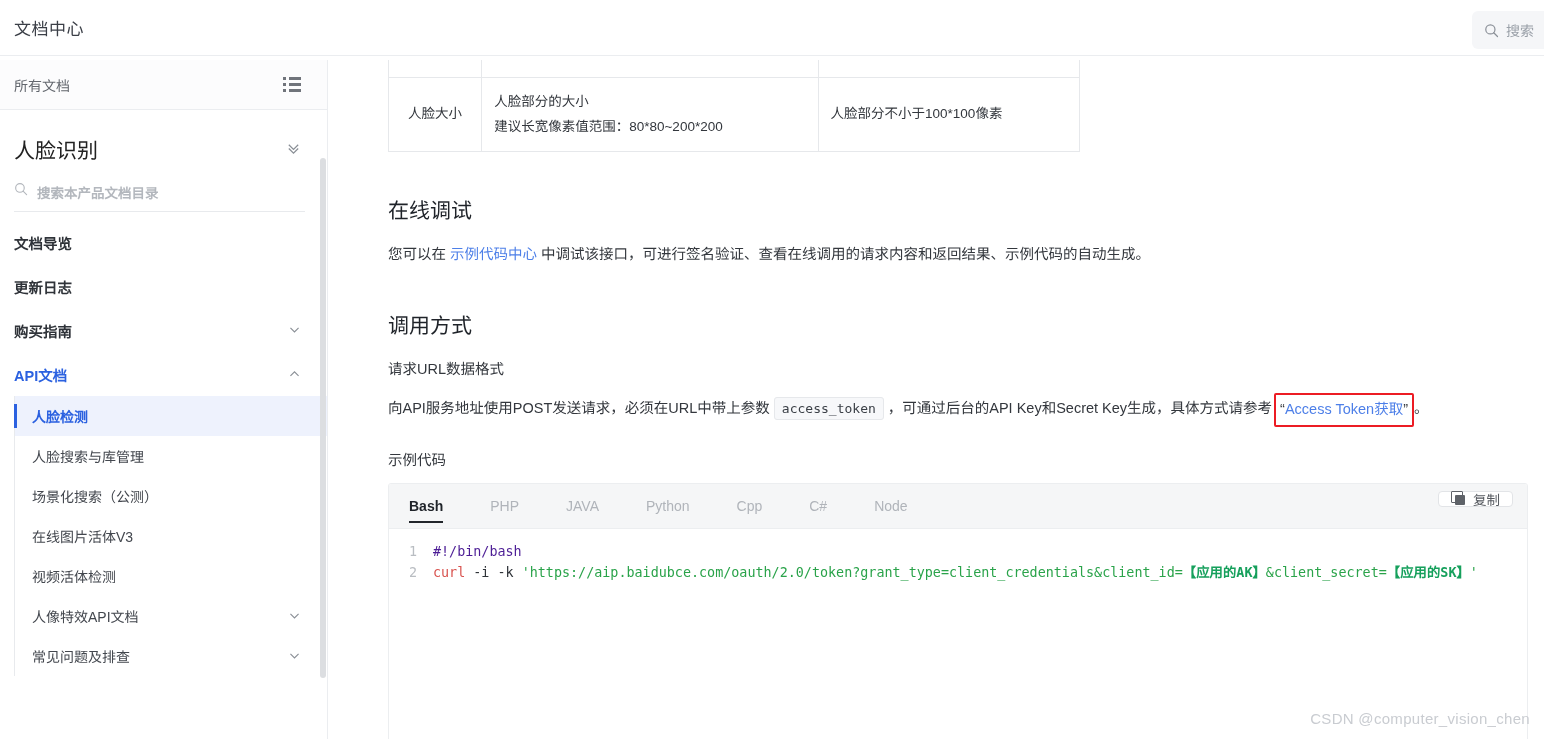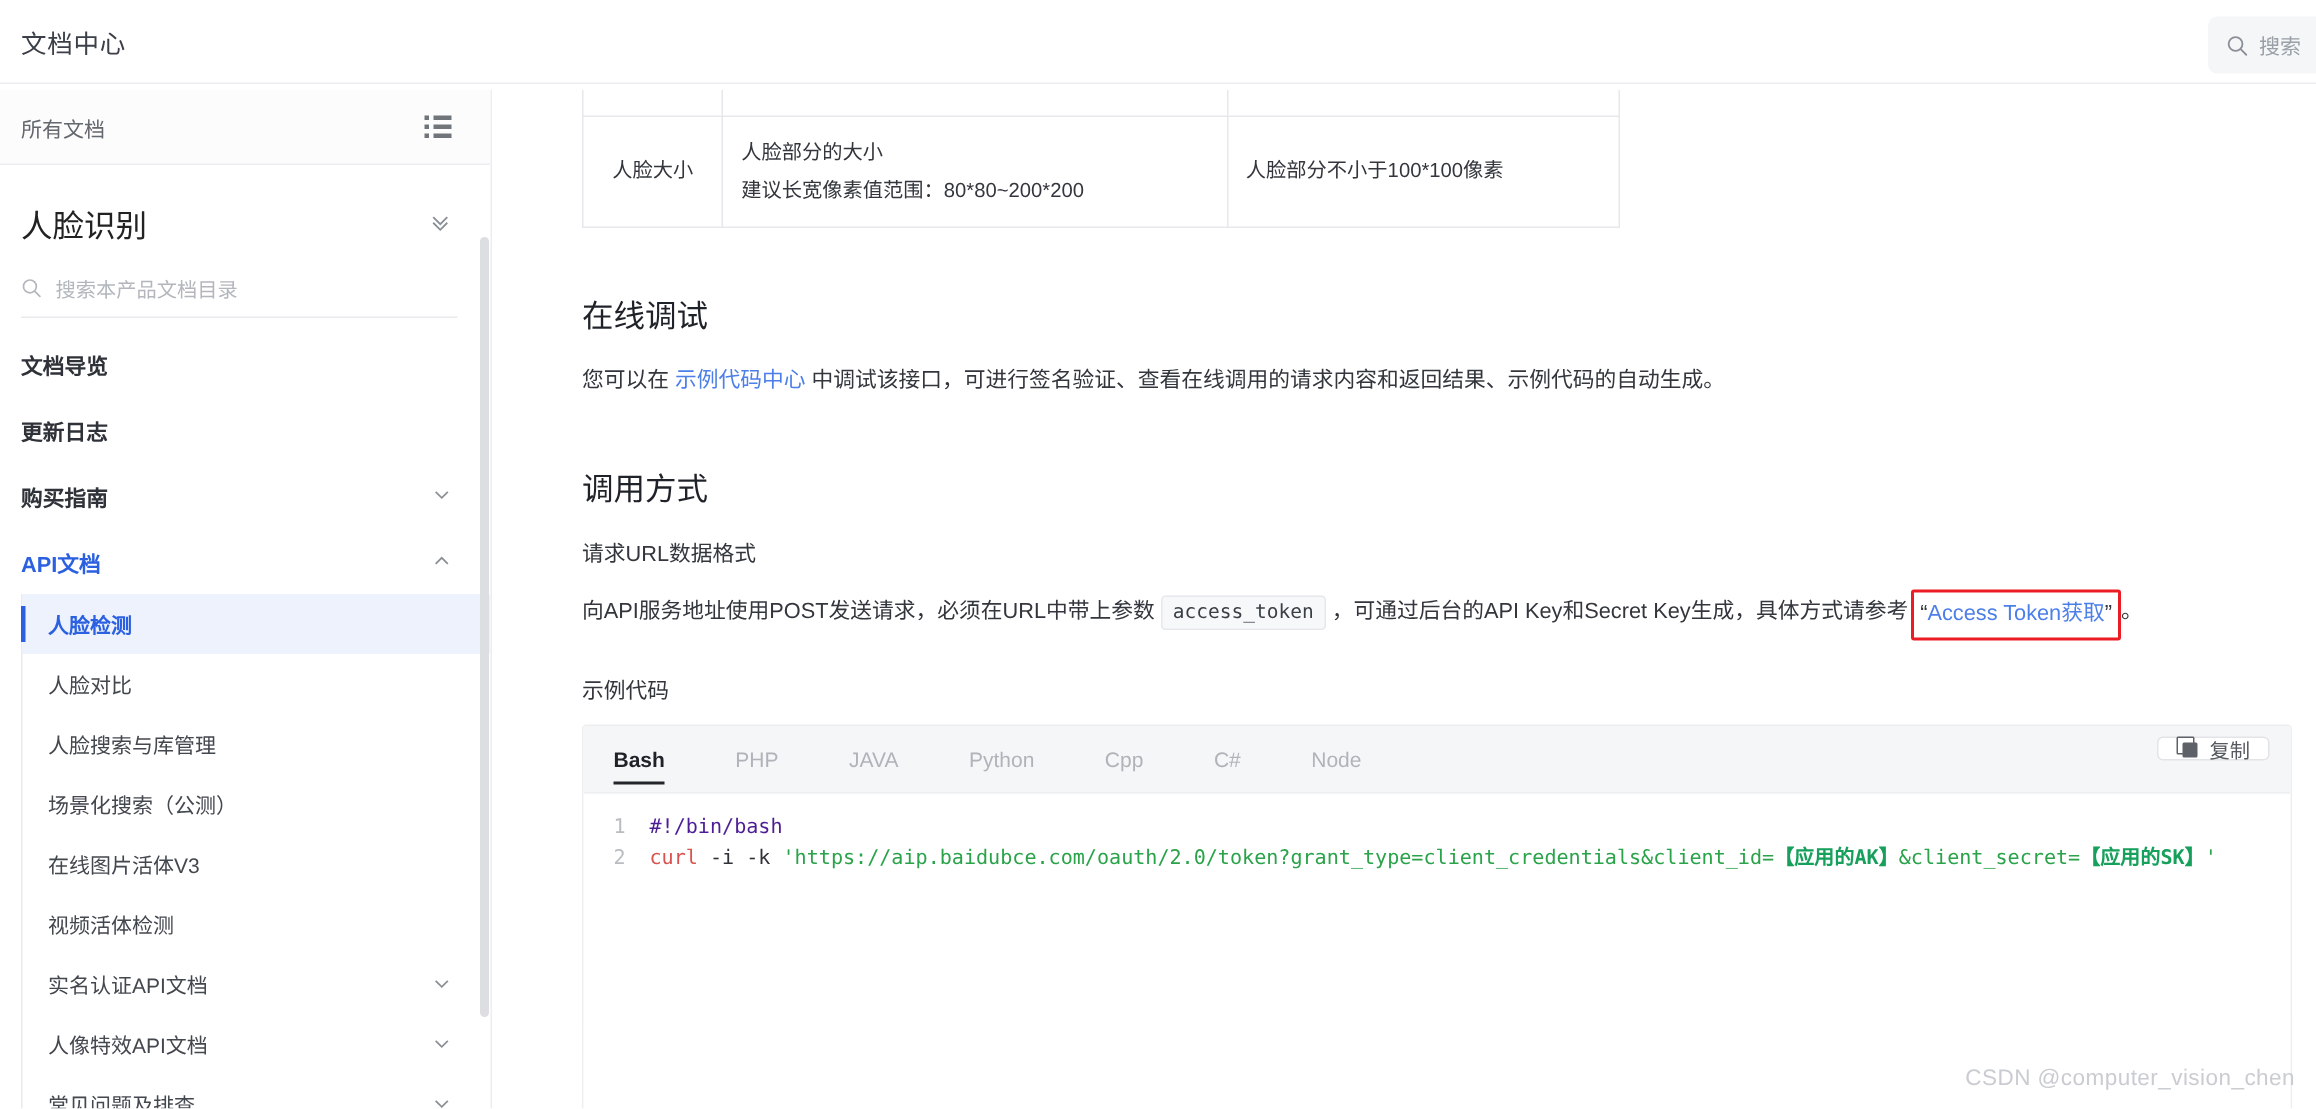--- a/index.html
+++ b/index.html
@@ -48,21 +48,21 @@
 
   .prod-head {
     display: flex; align-items: center; justify-content: space-between;
     padding: 24px 26px 0 14px;
   }
   .prod-title { font-size: 21px; color: #222; }
   .chev { color: #8a8f96; font-size: 13px; line-height: 1; }
 
   .searchbox {
     margin: 18px 22px 0 14px; border-bottom: 1px solid #e8eaed;
-    display: flex; align-items: center; gap: 9px; padding-bottom: 9px;
+    display: flex; gap: 9px; padding-bottom: 9px; font-weight: bold;
   }
   .searchbox .ph { font-size: 13.5px; color: #b3b7bd; }
 
   .navlist { margin-top: 8px; }
   .nav-item {
     display: flex; align-items: center; justify-content: space-between;
     padding: 0 26px 0 14px; height: 44px; font-size: 14.5px; color: #2f3339;
     cursor: pointer; position: relative;
   }
   .nav-item.bold { font-weight: bold; }
@@ -248,48 +248,37 @@
             </svg>
         </span>
       </div>
 
       <div class="sub-wrap">
 
         <div class="nav-sub selected">
           <span>人脸检测</span>
         </div>
 
-        <div class="nav-sub">
-          <span>人脸对比</span>
-        </div>
 
         <div class="nav-sub">
           <span>人脸搜索与库管理</span>
         </div>
 
         <div class="nav-sub">
           <span>场景化搜索（公测）</span>
         </div>
 
         <div class="nav-sub">
           <span>在线图片活体V3</span>
         </div>
 
         <div class="nav-sub">
           <span>视频活体检测</span>
         </div>
 
-        <div class="nav-sub">
-          <span>实名认证API文档</span>
-          <span class="chev">
-            <svg width="13" height="13" viewBox="0 0 16 16">
-                <polyline points="3,6 8,11 13,6" fill="none" stroke="#8a8f96" stroke-width="1.4"></polyline>
-              </svg>
-          </span>
-        </div>
 
         <div class="nav-sub">
           <span>人像特效API文档</span>
           <span class="chev">
             <svg width="13" height="13" viewBox="0 0 16 16">
                 <polyline points="3,6 8,11 13,6" fill="none" stroke="#8a8f96" stroke-width="1.4"></polyline>
               </svg>
           </span>
         </div>
 

